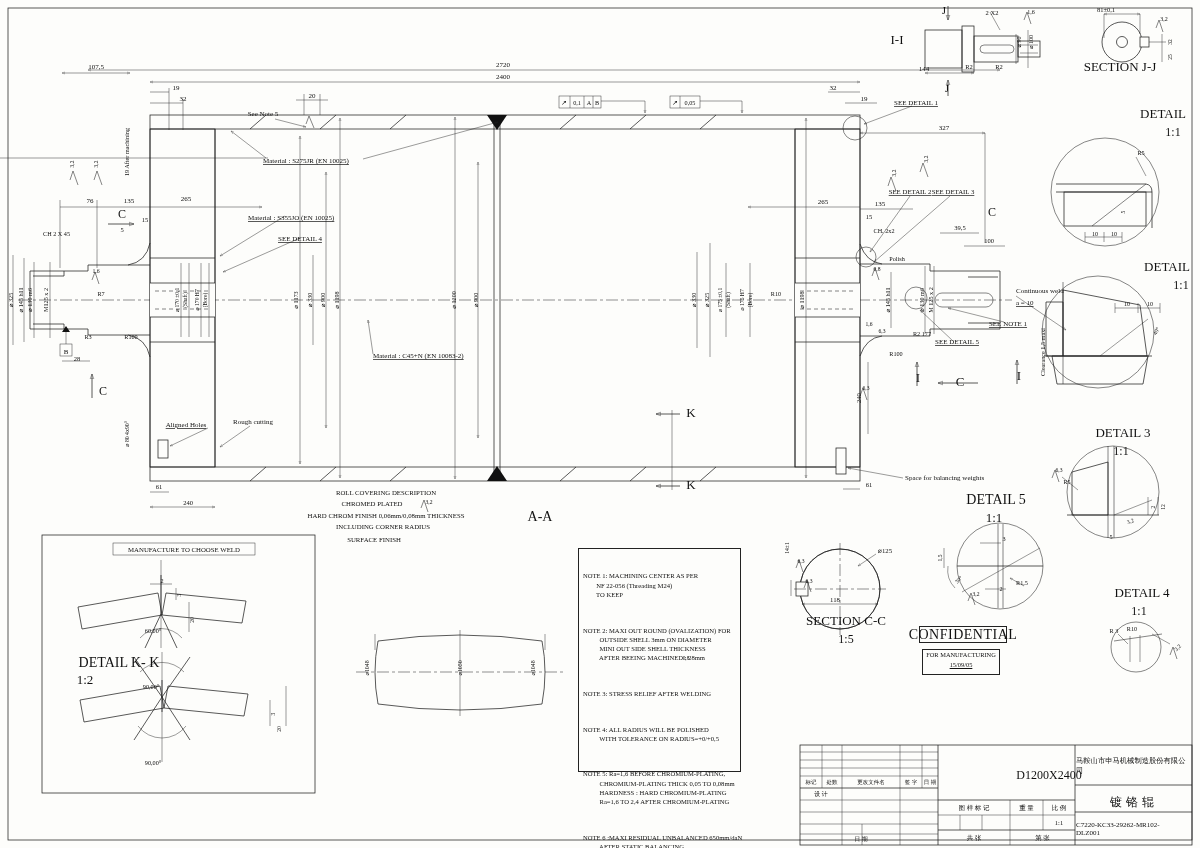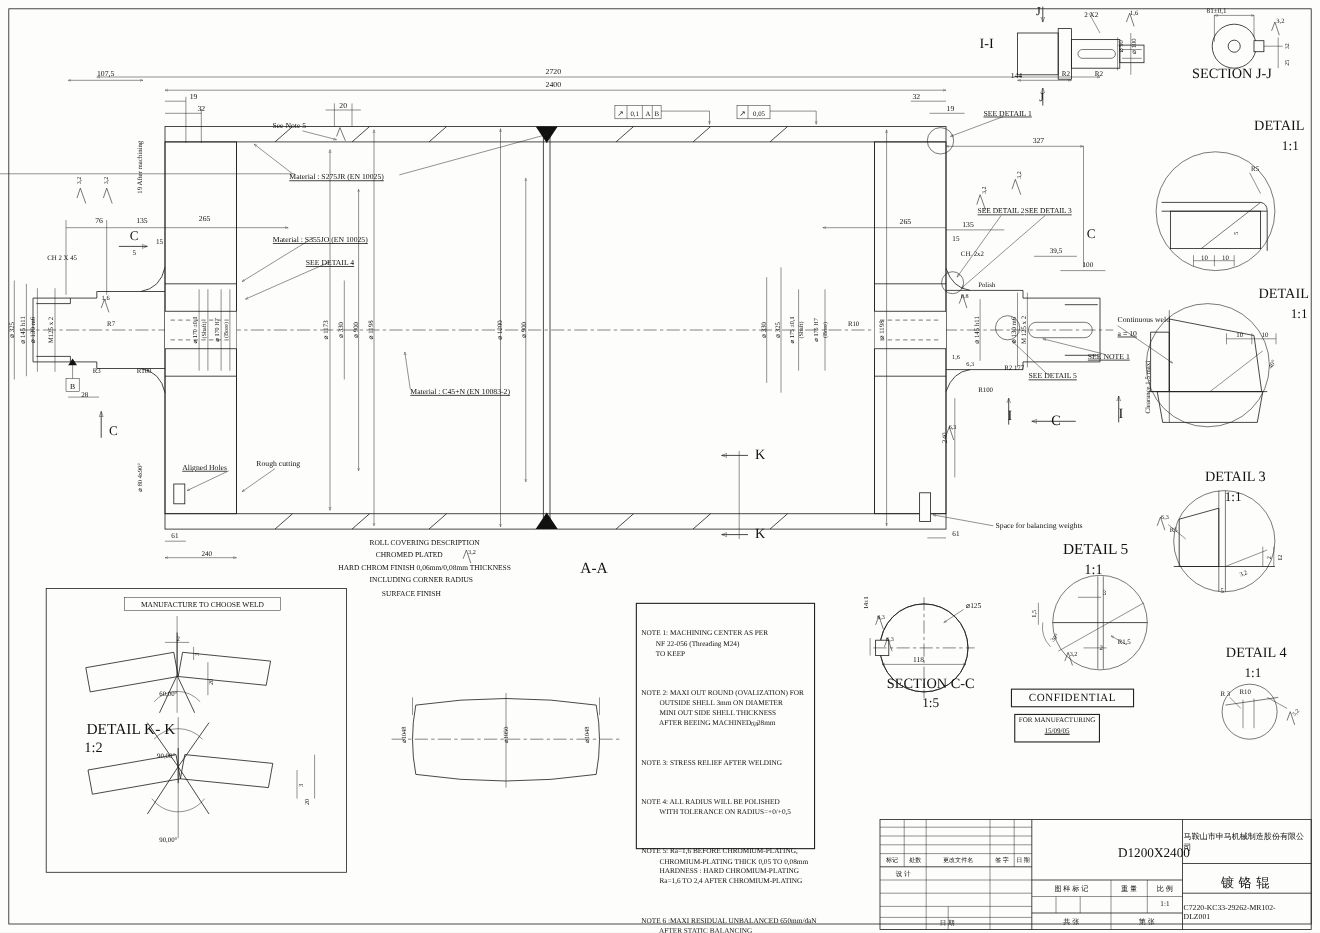--- a/index.html
+++ b/index.html
@@ -10,21 +10,21 @@
   svg .thin2{stroke-width:.55}
   svg .cl{stroke-dasharray:12 3 3 3;stroke-width:.5}
   svg .dash{stroke-dasharray:4 3;stroke-width:.55}
   svg .bfill{fill:#111;stroke:none}
   svg .wfill{fill:#fdfdfb;stroke:none}
   svg .wfill2{fill:#fdfdfb}
   svg text{stroke:none;fill:#111;font-family:"Liberation Serif",serif}
   .ov{position:absolute;box-sizing:border-box}
   .notes{left:578px;top:548px;width:163px;height:224px;border:1px solid #222;padding:4px 2px 0 4px;font-size:6.6px;line-height:1.4;white-space:pre}
   .note-item{margin-bottom:8px}
-  .conf{left:919px;top:626px;width:112px;height:17px;border:1.6px solid #222;font-size:10px;display:flex;align-items:center;justify-content:center;letter-spacing:.5px}
+  .conf{left:919px;top:626px;width:88px;height:17px;border:1.6px solid #222;font-size:14px;display:flex;align-items:center;justify-content:center;letter-spacing:.5px}
   .formfg{left:922px;top:649px;width:78px;height:26px;border:1px solid #222;font-size:6.4px;text-align:center;line-height:1.6}
   .formfg .dt{text-decoration:underline}
   .tbx{position:absolute;display:flex;align-items:center;justify-content:center;text-align:left;box-sizing:border-box}
 </style>
 </head>
 <body>
 
 <div class="sheet">
 <svg width="1200" height="848" viewBox="0 0 1200 848">
   <defs>

